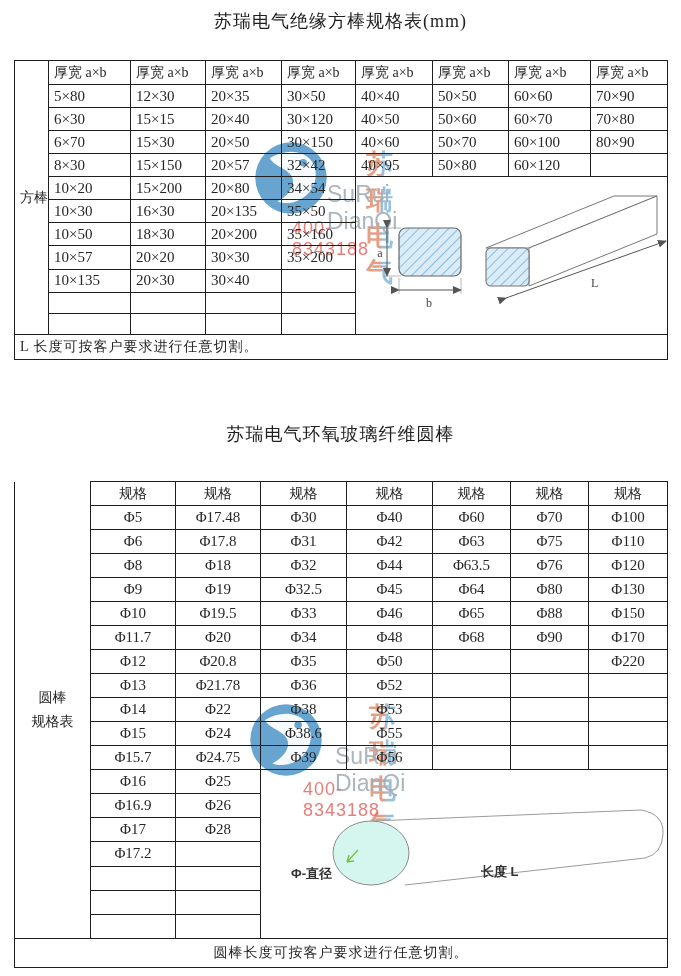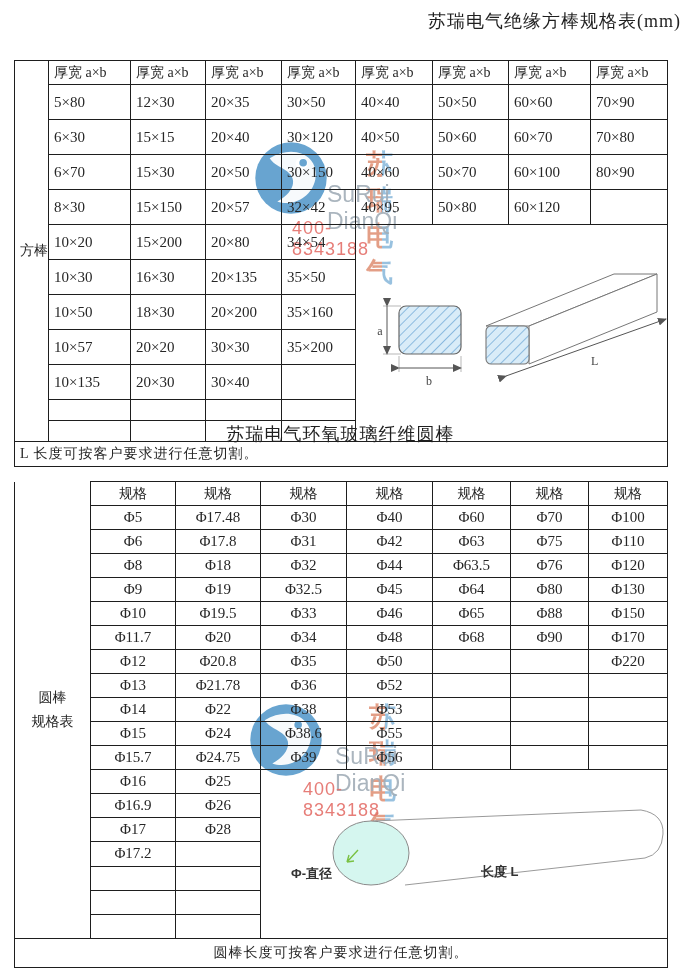--- a/index.html
+++ b/index.html
@@ -1,34 +1,34 @@
 <!DOCTYPE html>
 <html><head>
 <meta charset="utf-8">
 <style>
   html,body{margin:0;padding:0;background:#fff;}
   .page{position:relative;width:681px;height:976px;background:#ffffff;overflow:hidden;
         font-family:"Liberation Serif","DejaVu Serif",serif;color:#222;}
   .page-title{position:absolute;left:0;width:100%;text-align:center;font-size:18px;
         letter-spacing:1px;color:#1f1f1f;white-space:pre;}
-  #title-square{top:9px;text-align:right;}
+  #title-square{top:9px;}
   #title-round{top:422px;}
   #subtitle-round{top:446px;}
 
   table.spec{position:absolute;left:14px;border-collapse:collapse;table-layout:fixed;
         width:653px;z-index:2;background:transparent;}
   #square-table{top:60px;}
   #round-table{top:481px;}
   table.spec td{border:1px solid #1e1e1e;font-size:15px;color:#262626;
         vertical-align:middle;padding:0 5px;overflow:hidden;white-space:nowrap;
         background:transparent;}
   #square-table td{text-align:left;}
   #round-table td{text-align:center;padding:0 2px;}
   tr.hd-row{height:24px;} tr.hd-row td{font-size:14px;}
-  #square-table tr.data-row{height:35px;}
+  #square-table tr.data-row{height:23px;}
   #square-table tr.short{height:21px;}
   #round-table tr.data-row{height:24px;}
   tr.ft-row td{height:24px;text-align:center;font-size:14px;letter-spacing:1px;}
   #round-table tr.ft-row td{height:28px;}
   td.side{ text-align:center !important;word-break:break-all;line-height:22px;
         font-size:15px;padding:0 9px;white-space:normal;}
   #round-table td.side{border-top:none;line-height:24px;padding:0 16px;}
   td.diagram-cell{padding:0;vertical-align:top;}
   td.diagram-cell svg{display:block;}
 

